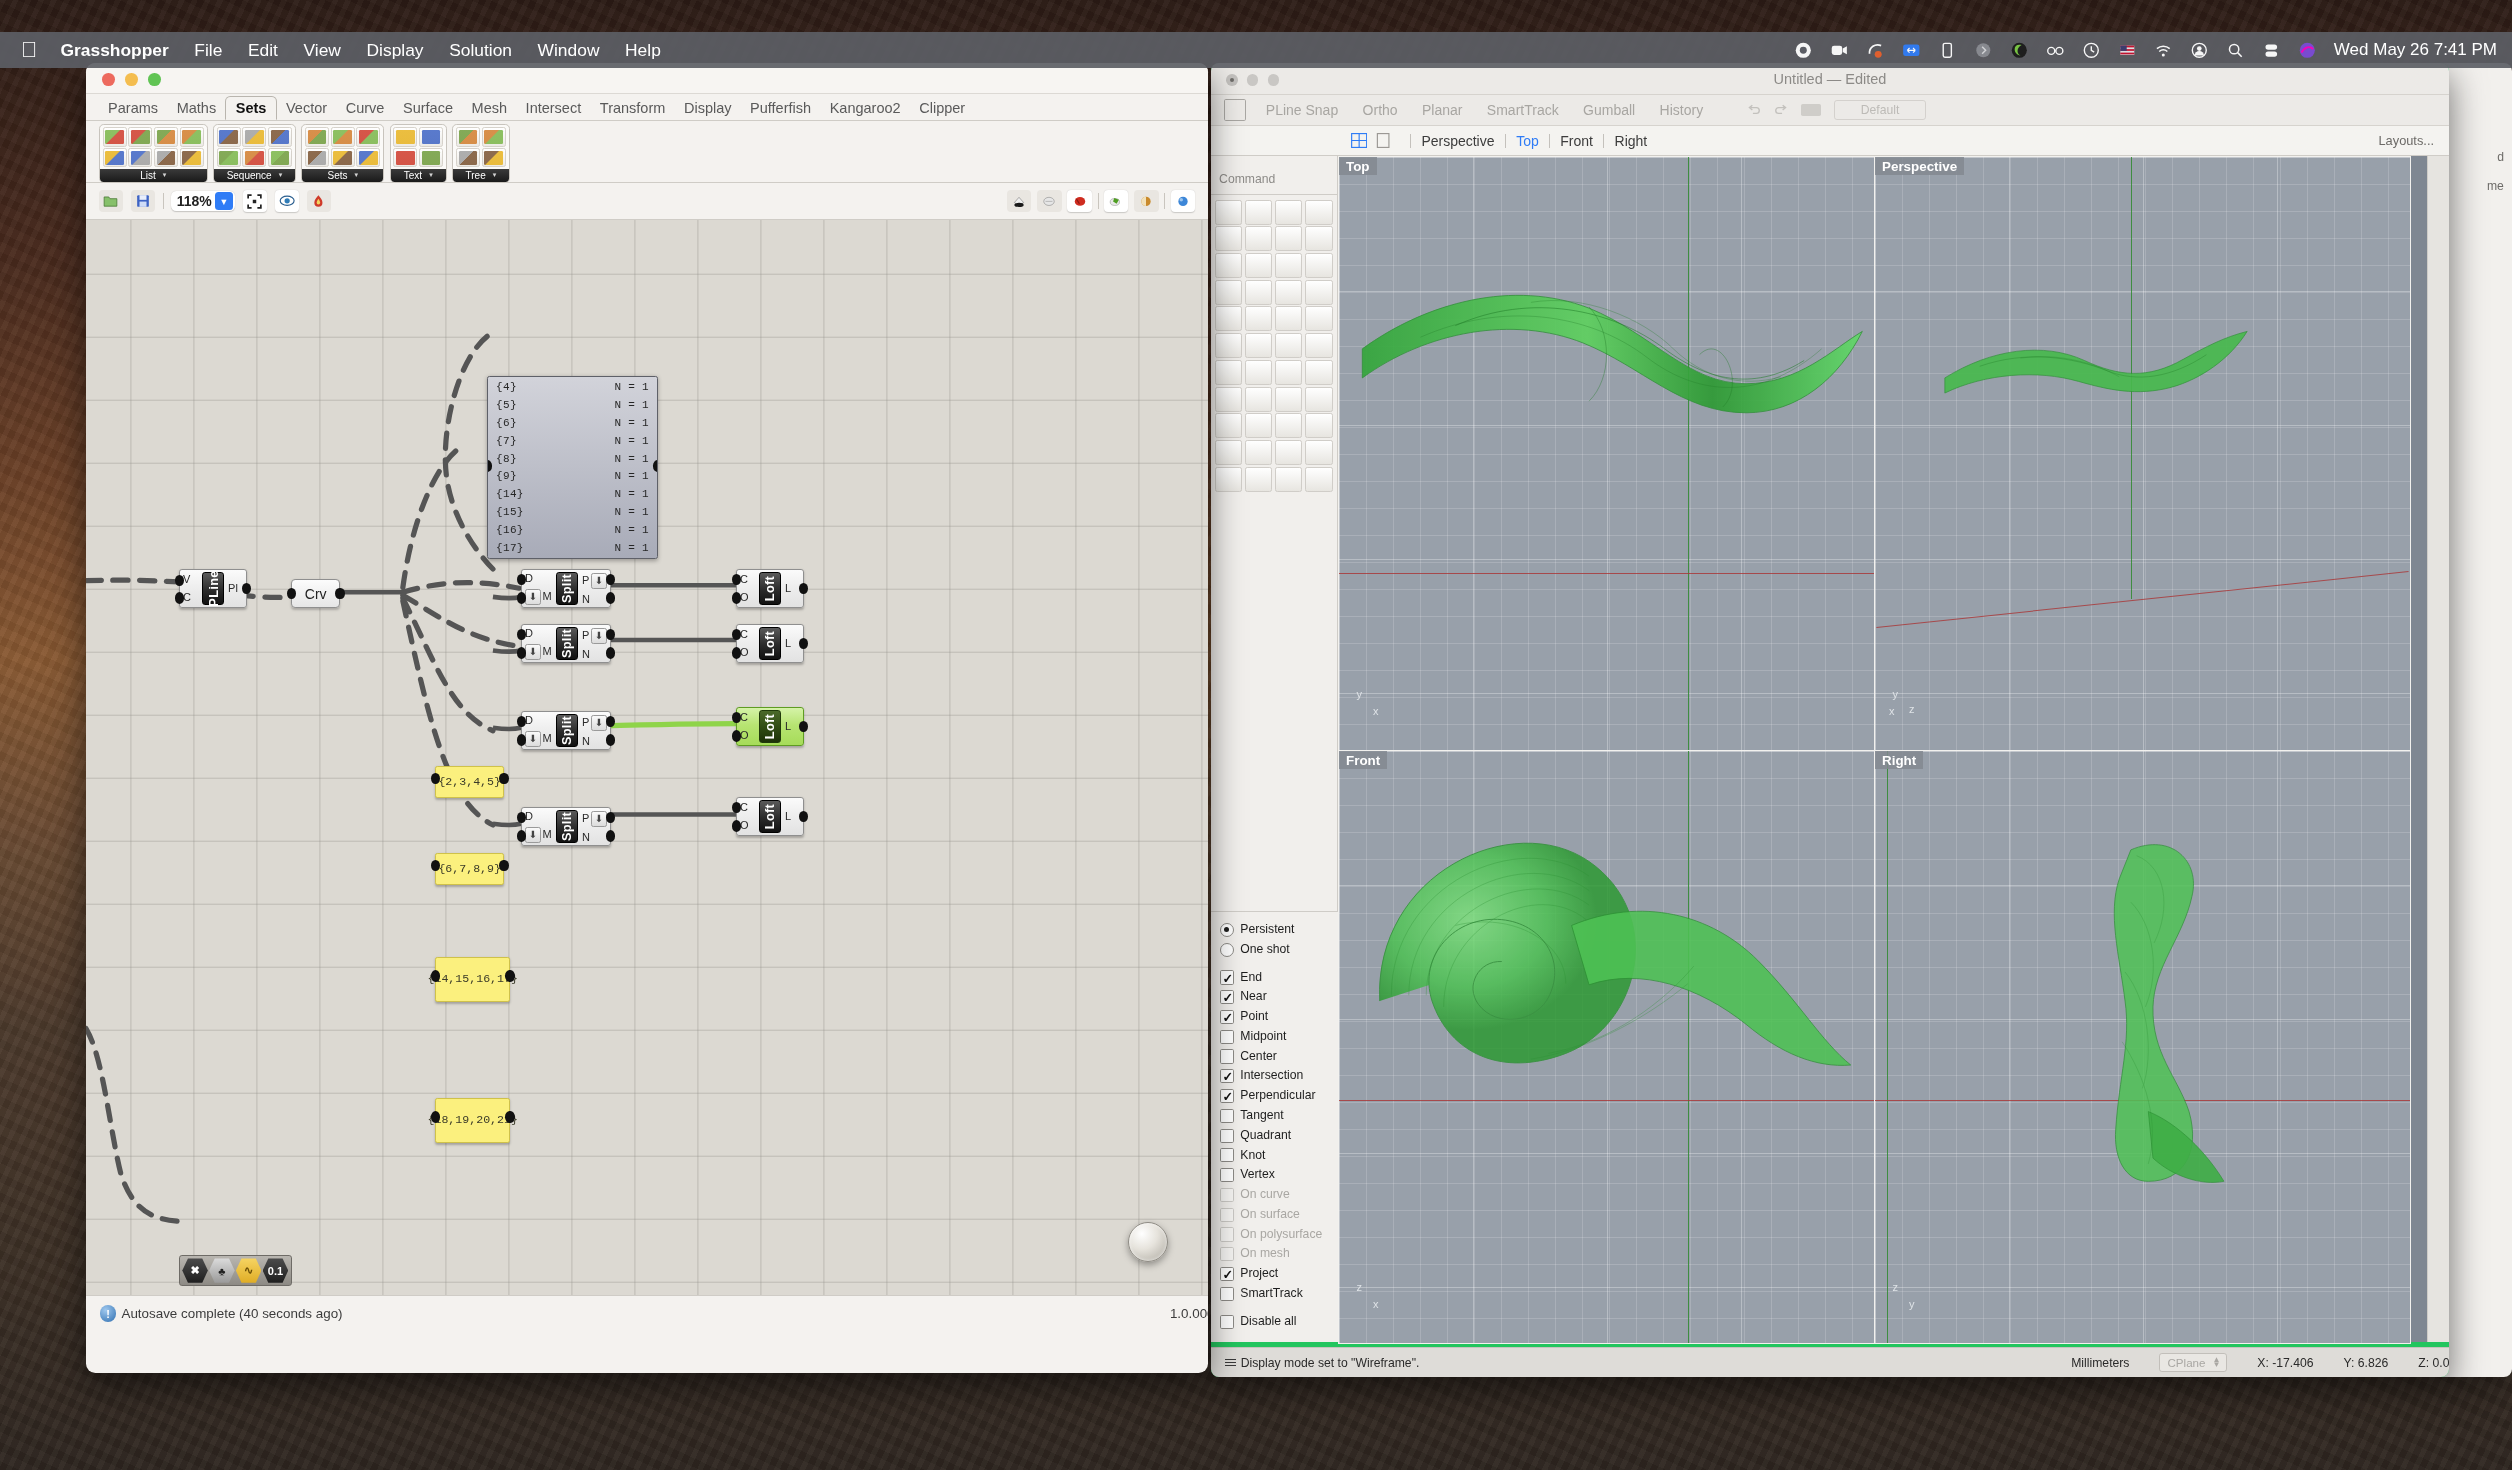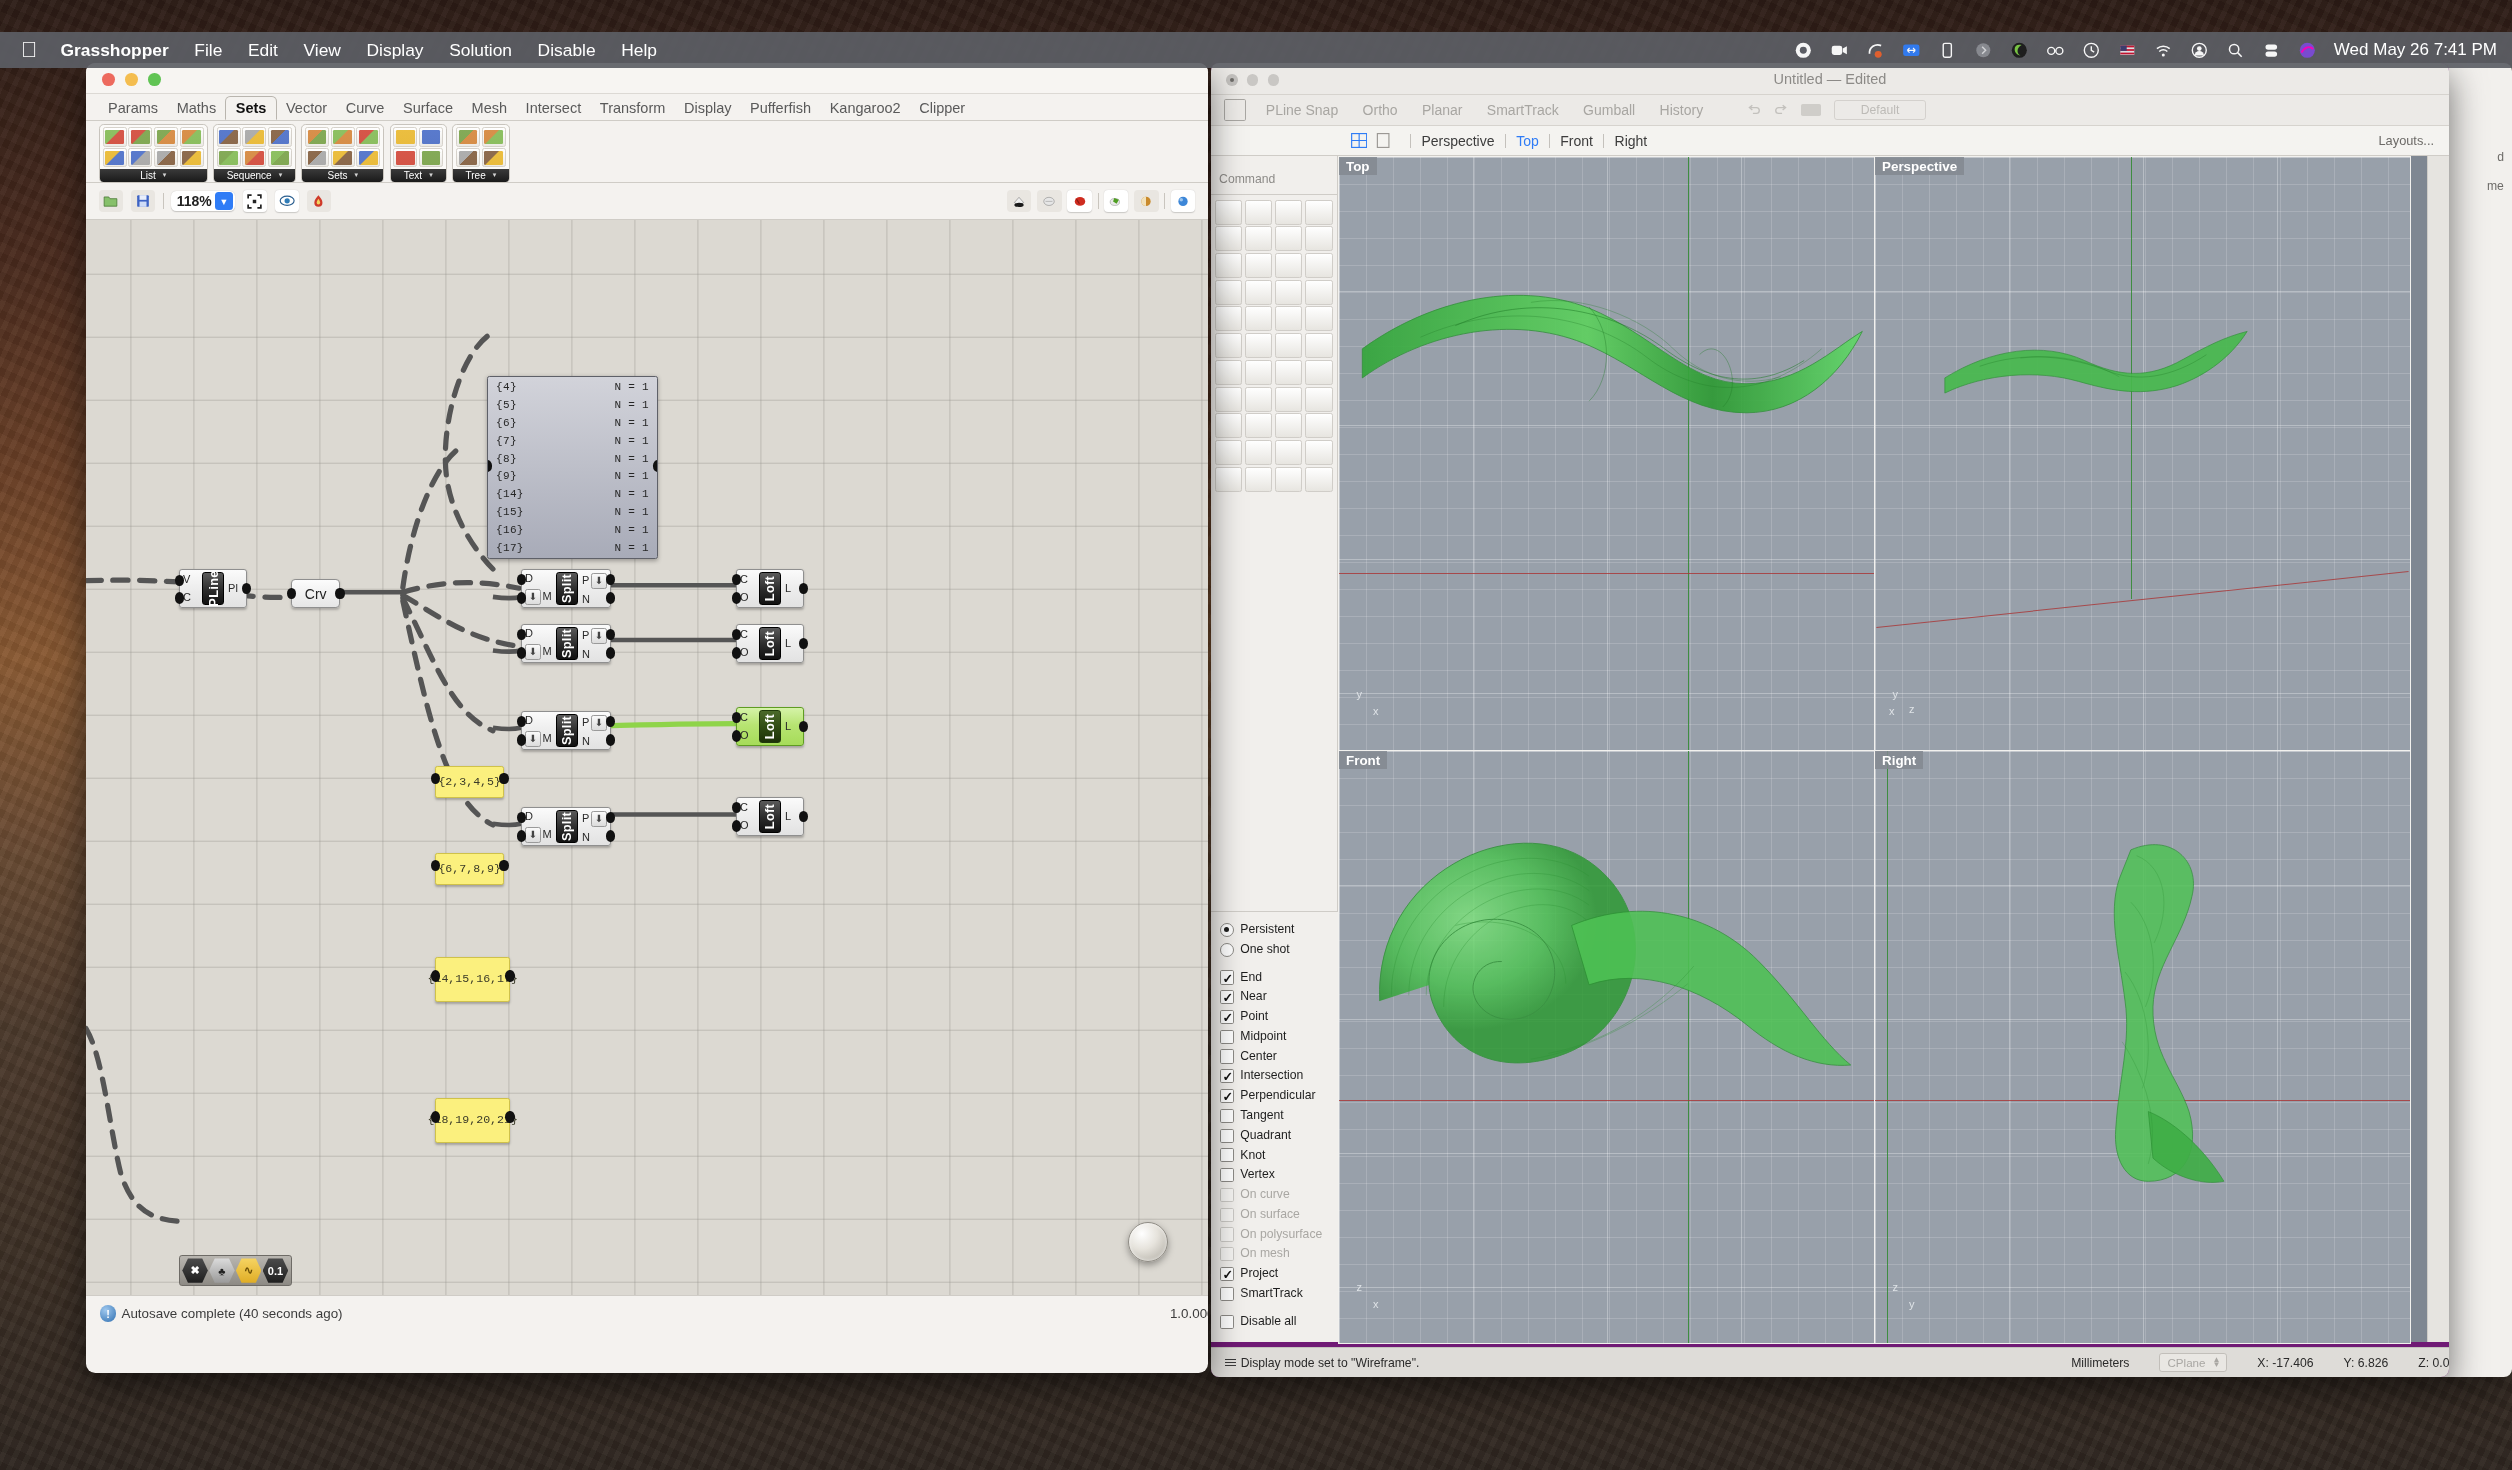--- a/index.html
+++ b/index.html
@@ -227,21 +227,21 @@
     display:flex; justify-content:space-between;
     font-family:"Liberation Mono", monospace; font-size:11px; color:#262626;
     line-height:1.62; letter-spacing:0.3px;
   }
 
   svg.wires{ position:absolute; inset:0; width:100%; height:100%; pointer-events:none;}
 
   
   .rh-win{
     position:absolute; left:1211px; top:63px; width:1238px; height:1314px;
-    background:#701a75; border-radius:8.1px; overflow:hidden;
+    background:#22c55e; border-radius:8.1px; overflow:hidden;
     box-shadow:0 12.8px 35px rgba(0,0,0,.55); z-index:15;
   }
   .rh-titlebar{
     position:relative; height:31px; background:#eceae7; border-bottom:0.6px solid #d6d3ce;
     display:flex; align-items:center;
   }
   .rh-dots{ position:absolute; left:15px; top:11px; display:flex; gap:9.3px;}
   .rh-dot{ width:11.6px;height:11.6px;border-radius:50%; background:#c9c7c4;}
   .rh-dot.first{ background:#c3c1be;}
   .rh-dot.first::after{content:"";position:absolute;width:4.1px;height:4.1px;border-radius:50%;background:#6e6c69;margin:3.5px 0 0 3.5px;}
@@ -363,21 +363,21 @@
   <div class="desktop"></div>
 
   <div class="menubar">
     <span class="apple-logo"></span>
     <span class="mb-item bold">Grasshopper</span>
     <span class="mb-item">File</span>
     <span class="mb-item">Edit</span>
     <span class="mb-item">View</span>
     <span class="mb-item">Display</span>
     <span class="mb-item">Solution</span>
-    <span class="mb-item">Disable</span>
+    <span class="mb-item">Window</span>
     <span class="mb-item">Help</span>
     <span class="mb-right">
       <svg class="mb-ico" viewBox="0 0 32 32">
           <circle cx="16" cy="16" r="13" fill="#fff"></circle>
           <circle cx="16" cy="16" r="6" fill="#5c5e65"></circle>
         </svg>
       <svg class="mb-ico" viewBox="0 0 32 32">
           <rect x="3" y="8" width="18" height="16" rx="4" fill="#fff"></rect>
           <path d="M22 13l7-4v14l-7-4z" fill="#fff"></path>
         </svg>

